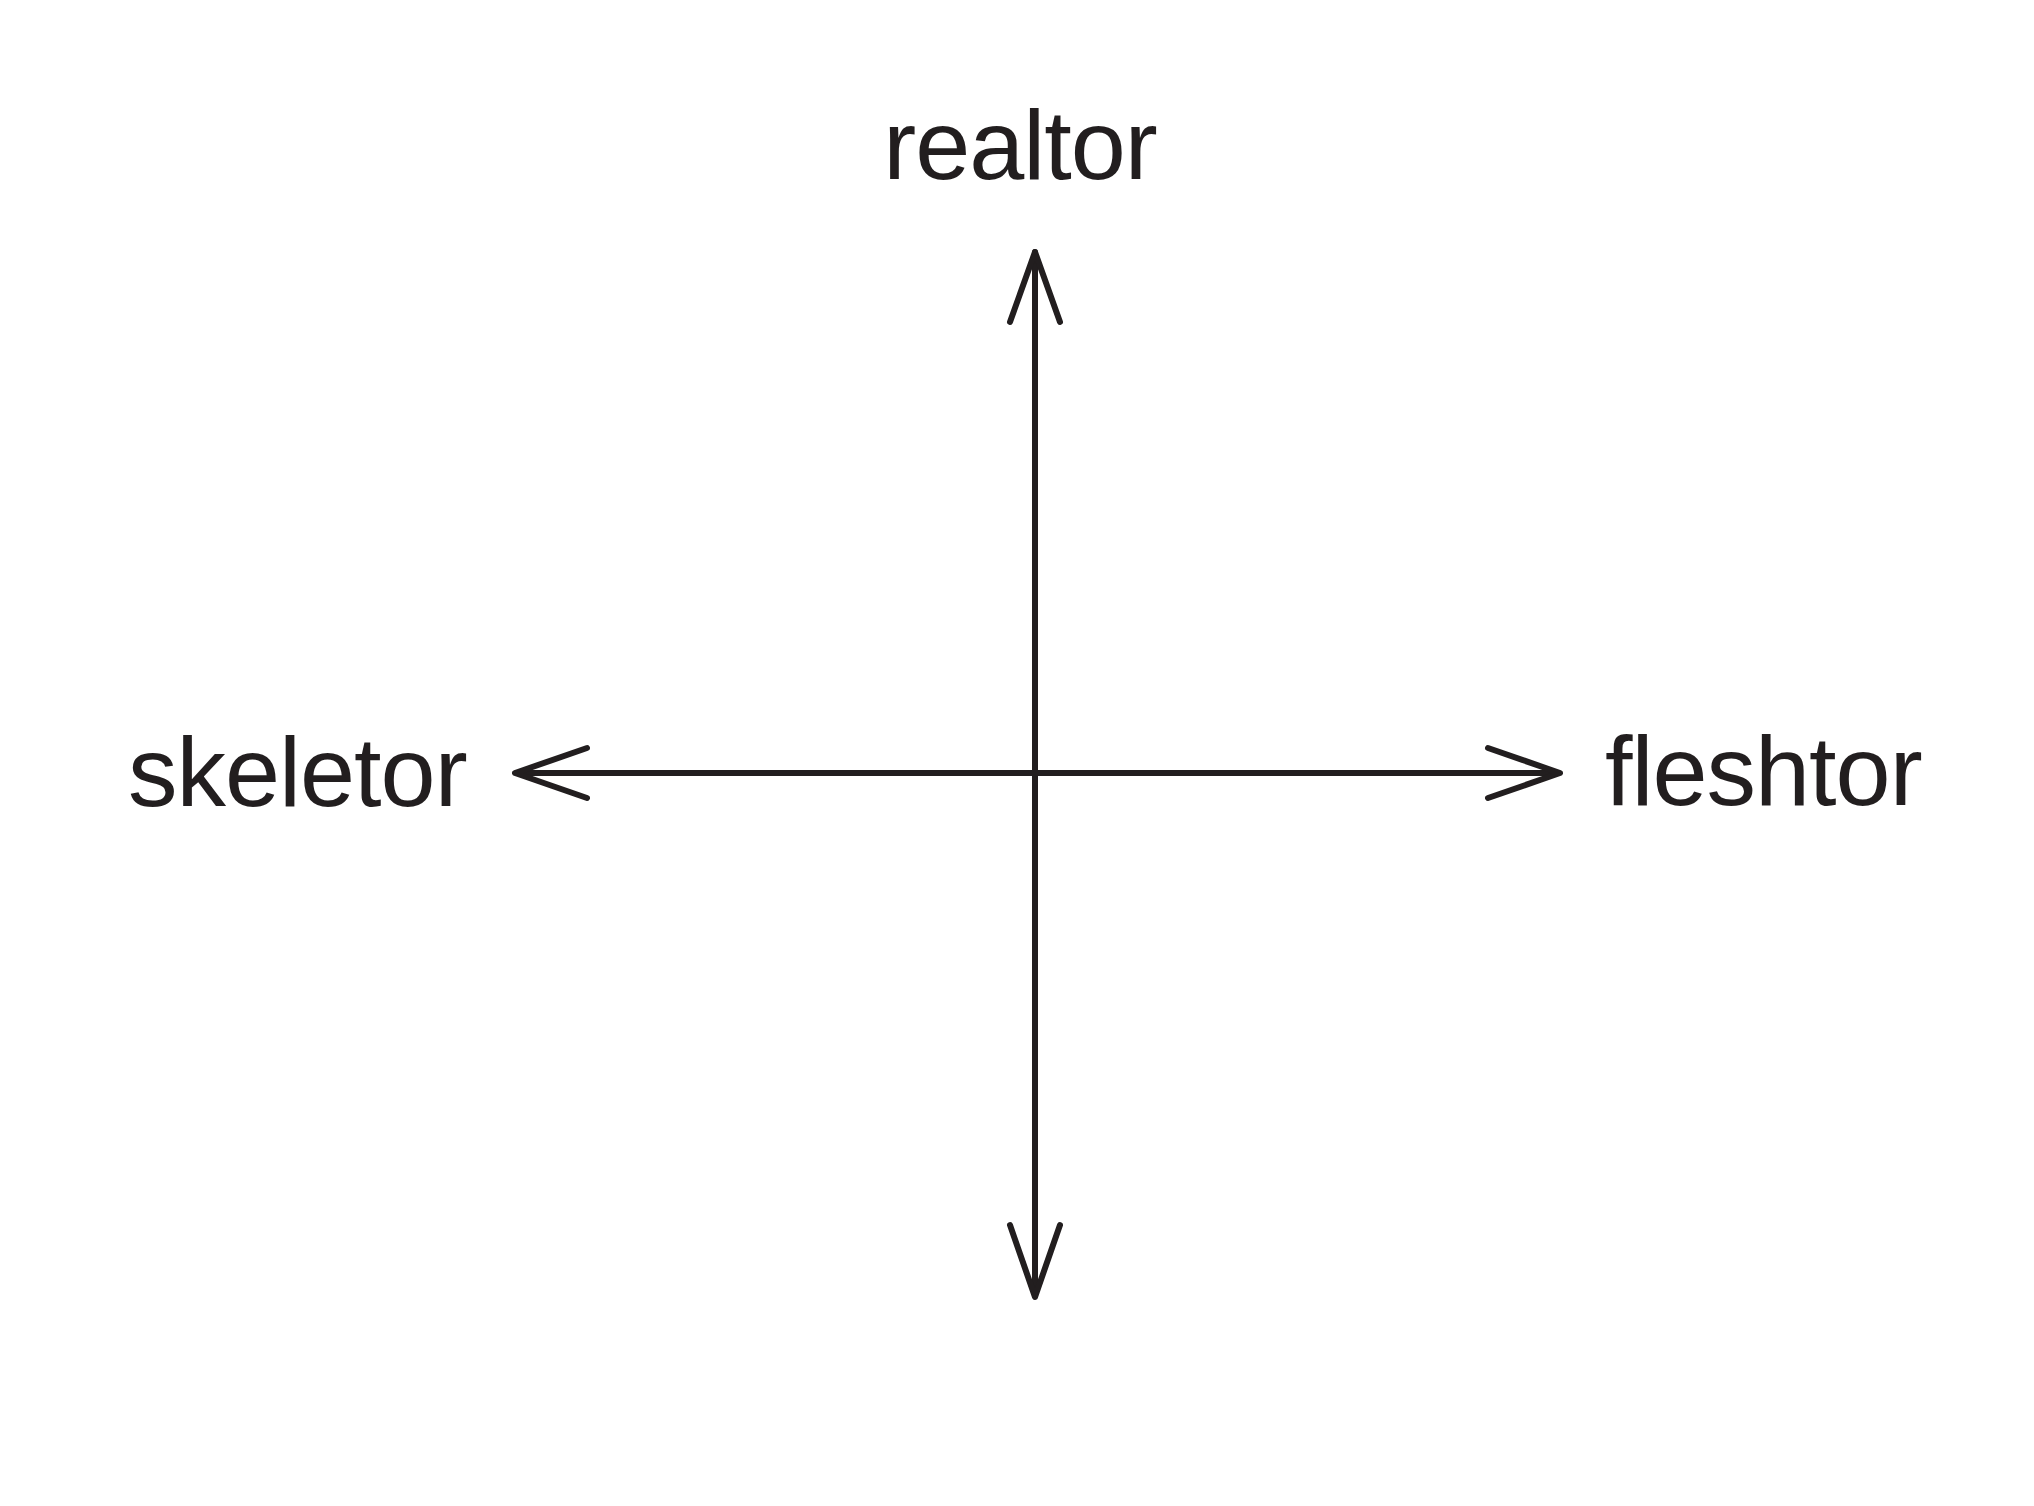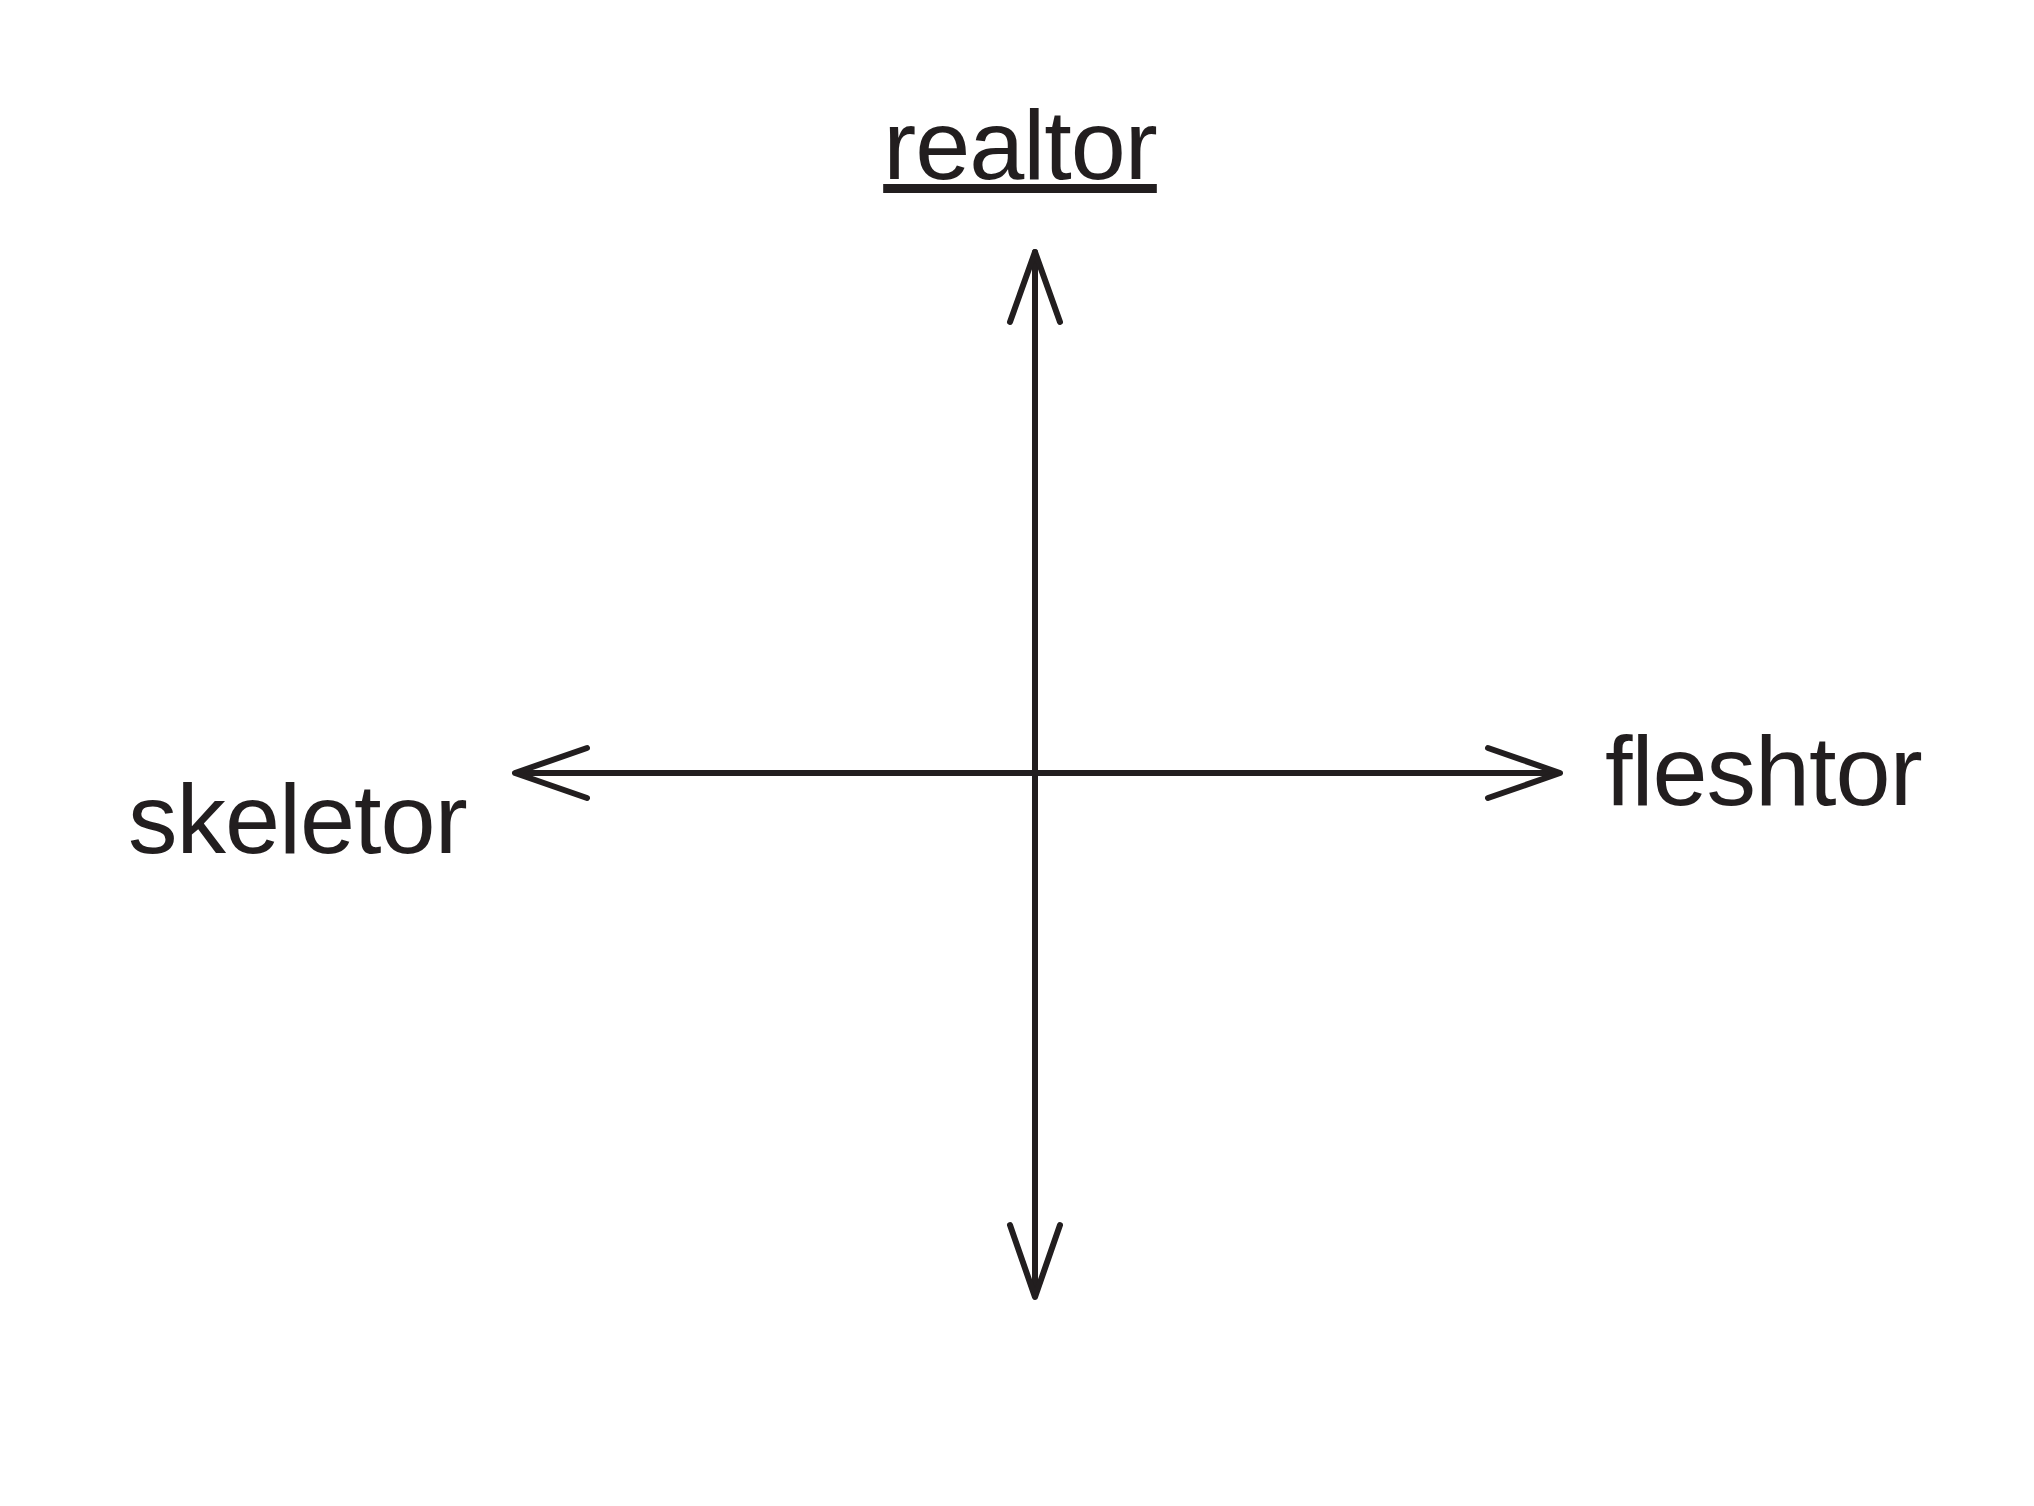--- a/index.html
+++ b/index.html
@@ -29,23 +29,23 @@
     display: block;
   }
   .axis-label {
     position: absolute;
     font-size: 99px;
     line-height: 1;
     white-space: nowrap;
     color: var(--ink);
     letter-spacing: -1px;
   }
-  .label-top    { left: 1020px; top: 95px;   transform: translateX(-50%); text-decoration: underline; }
+  .label-top    { left: 1020px; top: 95px;   transform: translateX(-50%); }
   .label-bottom { left: 1025px; top: 1334px; transform: translateX(-50%); }
-  .label-left   { left: 128px;  top: 722px; margin-top: 47px; }
+  .label-left   { left: 128px;  top: 722px; }
   .label-right  { left: 1605px; top: 721px; }
 </style>
 </head>
 <body>
 
 <div class="canvas">
 
   <svg class="axes-svg" viewBox="0 0 2034 1506" stroke="currentColor" stroke-width="6" fill="none" stroke-linecap="round" stroke-linejoin="round">
     <line x1="1035" y1="252" x2="1035" y2="1295"></line>
     <line x1="517" y1="773" x2="1558" y2="773"></line>

